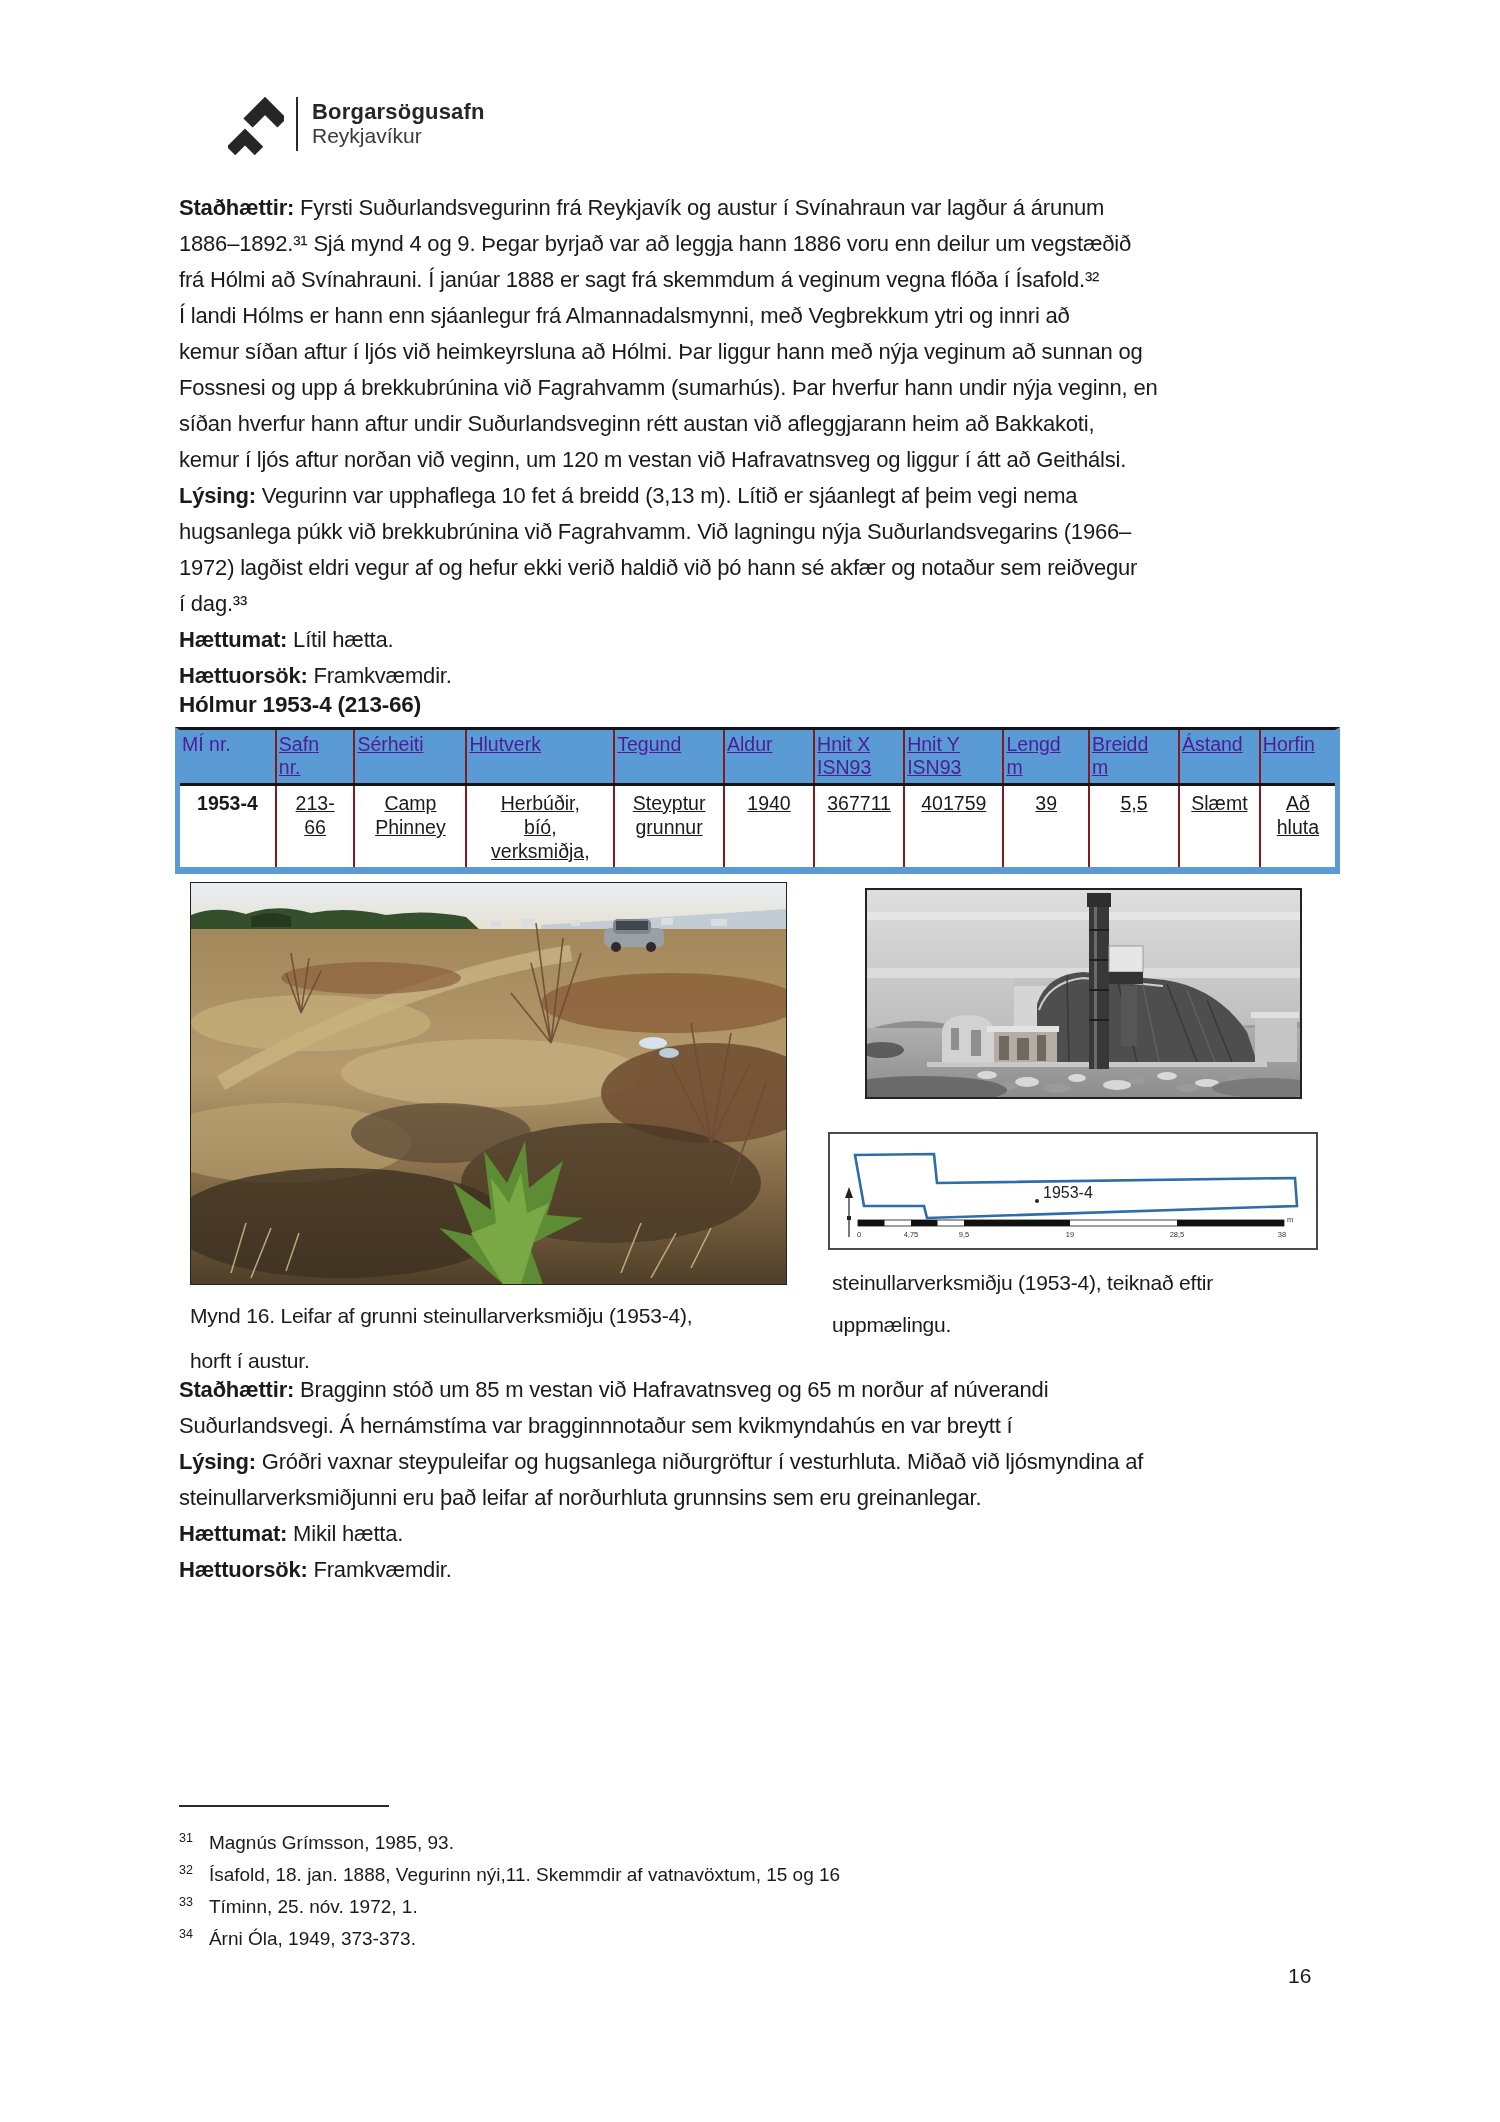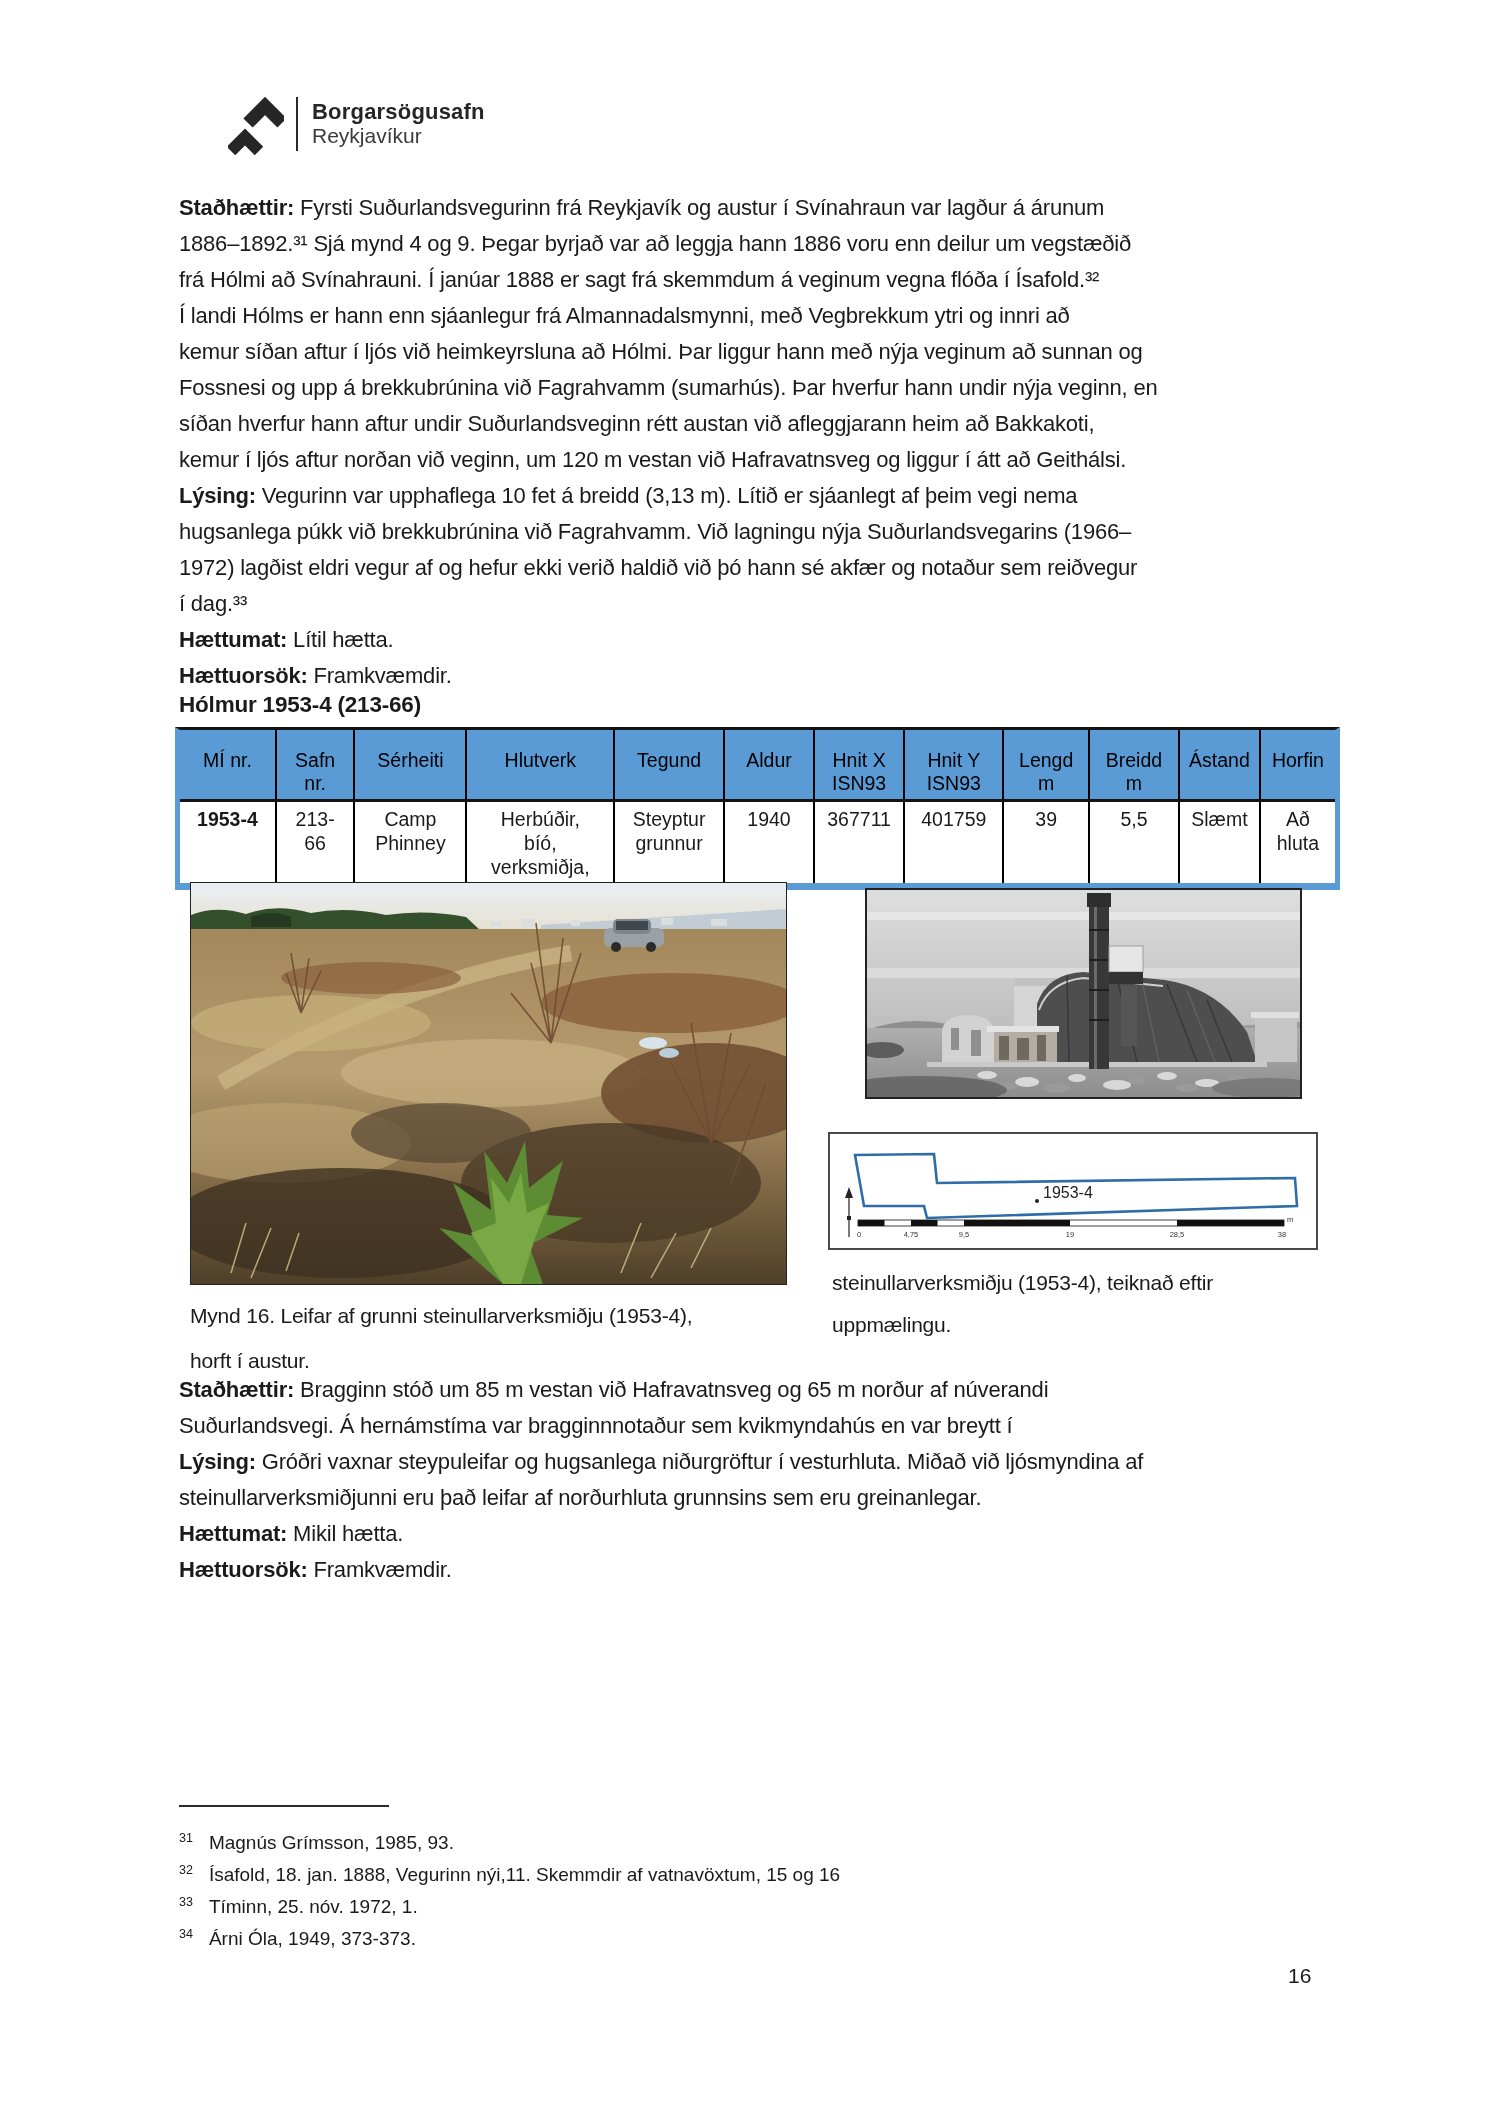--- a/index.html
+++ b/index.html
@@ -18,26 +18,26 @@
   .ln b{font-weight:bold;}
   sup{font-size:13px;}
 
   .heading{position:absolute;left:179px;top:692px;font-size:22.5px;font-weight:bold;letter-spacing:-0.2px;}
 
   
   .tablewrap{position:absolute;left:175px;top:727px;width:1155px;
              border-left:5px solid #5b9bd5;border-right:5px solid #5b9bd5;
              border-bottom:7px solid #5b9bd5;border-top:3px solid #141414;}
   table{width:100%;border-collapse:collapse;table-layout:fixed;}
-  th{background:#5b9bd5;color:#000000;font-weight:normal;font-size:19.5px;line-height:23px;
-     padding:19px 2px 4px 2px;border-bottom:3px solid #141414;vertical-align:top;text-align:center;
+  th{background:#5b9bd5;color:#4c1d95;font-weight:normal;font-size:19.5px;line-height:23px;
+     padding:3px 2px 4px 2px;border-bottom:3px solid #141414;vertical-align:top;text-align:left;
      white-space:pre-line;height:46px;}
   td{font-size:19.5px;line-height:24px;padding:5px 2px 4px 2px;vertical-align:top;text-align:center;
      white-space:pre-line;height:70px;}
-  th + th, td + td{border-left:2px solid #000000;}
+  th + th, td + td{border-left:2px solid #7f1d1d;text-decoration:underline;}
   td.c1{font-weight:bold;}
 
   
   .photo1{position:absolute;left:190px;top:882px;width:595px;height:401px;border:1px solid #222;}
   .photo2{position:absolute;left:865px;top:888px;width:433px;height:207px;border:2px solid #222;}
   .drawing{position:absolute;left:828px;top:1132px;width:486px;height:114px;border:2px solid #4a4a4a;background:#fff;}
   .photo1 svg,.photo2 svg,.drawing svg{display:block;width:100%;height:100%;}
 
   .caption{position:absolute;font-size:21px;letter-spacing:-0.2px;}
   .cap16{left:190px;top:1293px;line-height:45px;}

